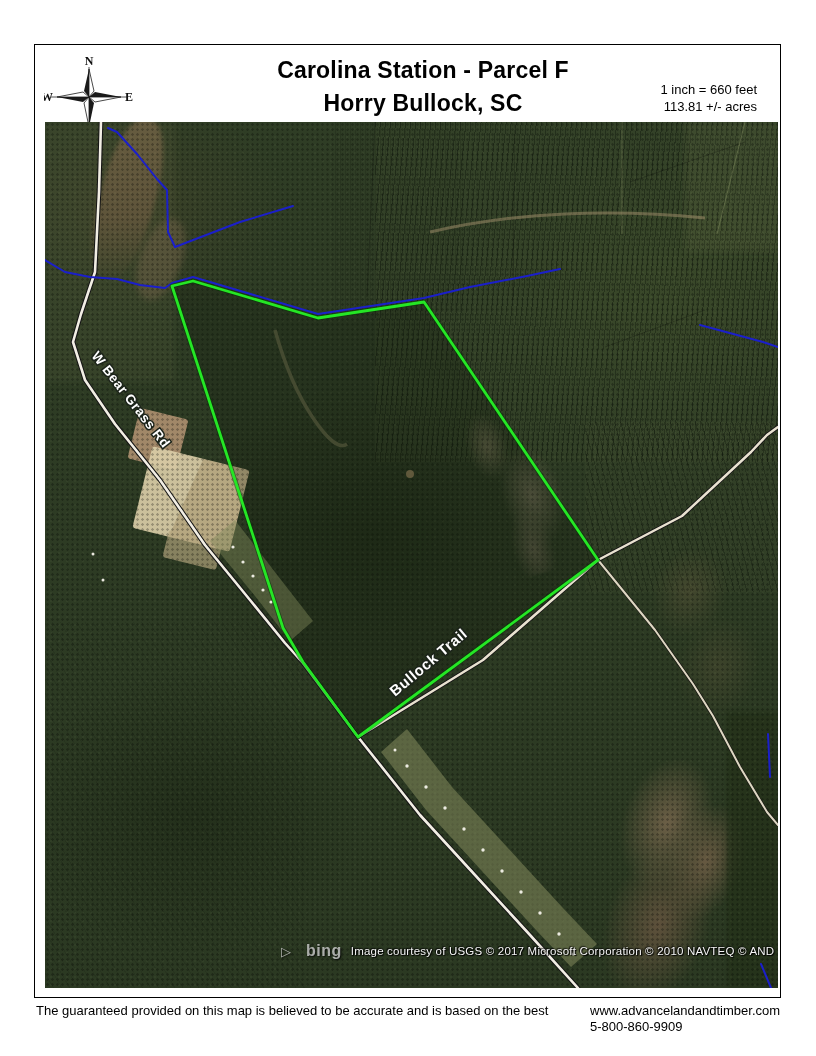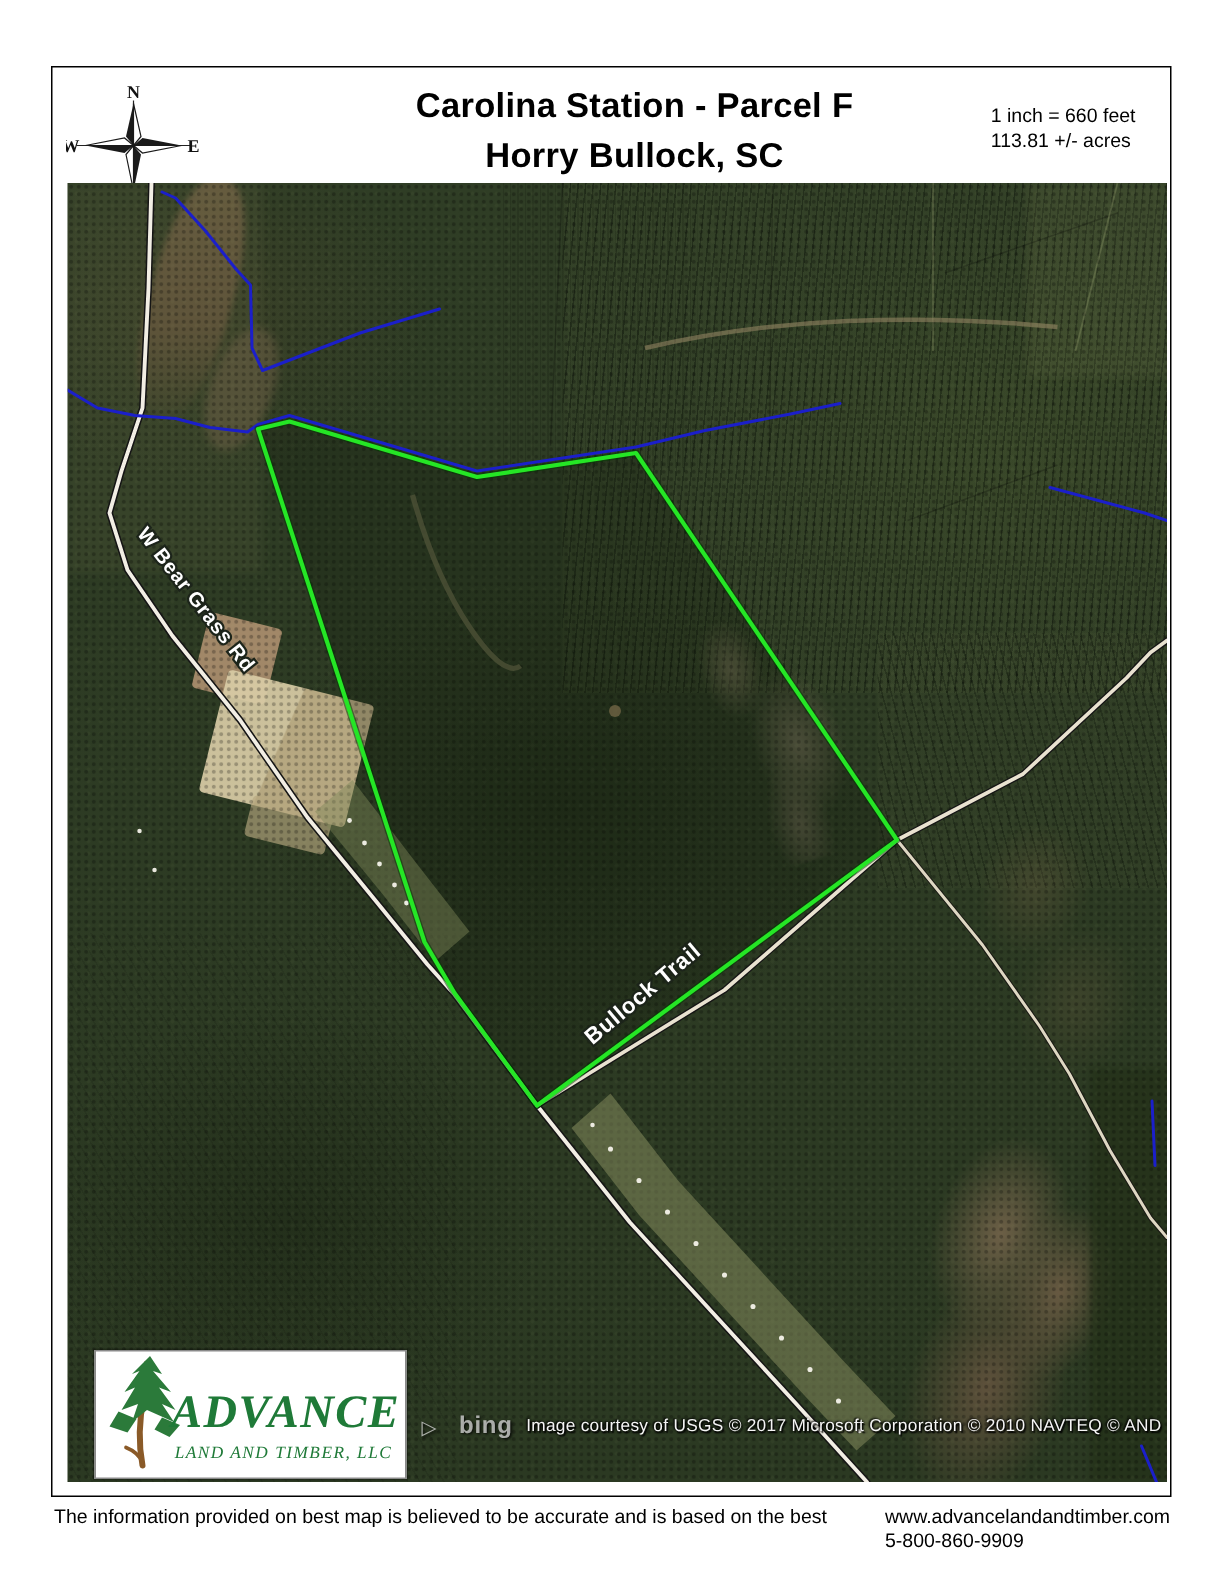--- a/index.html
+++ b/index.html
@@ -5,21 +5,21 @@
   html,body{margin:0;padding:0;background:#ffffff;}
   body{width:816px;height:1056px;position:relative;font-family:"Liberation Sans",sans-serif;overflow:hidden;}
   .sheet{position:absolute;inset:0;background:#fff;}
 
   
   .border-box{position:absolute;left:34px;top:44px;width:745px;height:952px;border:1.5px solid #000;background:#fff;}
 
   
   .title-block{position:absolute;left:160px;right:130px;top:54px;text-align:center;color:#000;}
   .title-line{font-size:23px;font-weight:bold;line-height:33px;letter-spacing:.2px;}
-  .scale-block{position:absolute;right:59px;top:68px;font-size:13px;line-height:17px;color:#000;text-align:left;}
+  .scale-block{position:absolute;right:59px;top:81px;font-size:13px;line-height:17px;color:#000;text-align:right;}
   .compass{position:absolute;left:44px;top:55px;}
 
   
   #map{position:absolute;left:45px;top:122px;width:733px;height:866px;overflow:hidden;
     background:
       radial-gradient(220px 160px at 12% 10%, rgba(96,80,52,.25), transparent 70%),
       radial-gradient(300px 220px at 85% 20%, rgba(72,88,46,.30), transparent 70%),
       radial-gradient(280px 220px at 45% 48%, rgba(18,28,12,.38), transparent 72%),
       radial-gradient(240px 200px at 20% 80%, rgba(16,24,10,.30), transparent 72%),
       linear-gradient(#2f3d25,#2b3922);}
@@ -214,38 +214,23 @@
     </svg>
 
     <div class="attr-row">
       <span class="bing-logo">
         <span class="bing-glyph">▷</span>
         <span class="bing-word">bing</span>
       </span>
       <span class="attr-text">Image courtesy of USGS © 2017 Microsoft Corporation © 2010 NAVTEQ © AND</span>
     </div>
 
-    <div class="logo-box">
-      <svg width="206" height="84" viewBox="0 0 206 84">
-        <g>
-          <path d="M31,76 C28,60 29,44 32,30 C34,21 35,14 34,8" stroke="#8a5a28" stroke-width="4" fill="none" stroke-linecap="round"></path>
-          <path d="M31,74 C29,69 25,66 20,64" stroke="#8a5a28" stroke-width="2.5" fill="none" stroke-linecap="round"></path>
-          <path d="M36,3 L44,15 L38,13 L50,27 L42,24 L53,39 L44,35 L52,47 L34,39 L24,47 L28,35 L17,39 L26,24 L19,27 L29,13 L24,15 Z" fill="#2b7a3a"></path>
-          <path d="M15,40 L27,45 L21,54 L9,50 Z" fill="#2b7a3a"></path>
-          <path d="M44,44 L56,49 L49,57 L39,52 Z" fill="#2b7a3a"></path>
-        </g>
-        <g font-family="Liberation Serif, serif" font-style="italic" fill="#1f7a38">
-          <text x="50" y="50" font-size="31" font-weight="bold" letter-spacing="1">ADVANCE</text>
-          <text x="125" y="71" font-size="11.5" text-anchor="middle" letter-spacing="1">LAND AND TIMBER, LLC</text>
-        </g>
-      </svg>
-    </div>
   </div>
 
   <div class="footer-left">
-    <div>The information provided on best map is believed to be accurate and is based on the best</div>
+    <div>The guaranteed provided on this map is believed to be accurate and is based on the best</div>
   </div>
   <div class="footer-right">
     <div>www.advancelandandtimber.com</div>
     <div>5-800-860-9909</div>
   </div>
 
 </div>
 
 </body></html>

